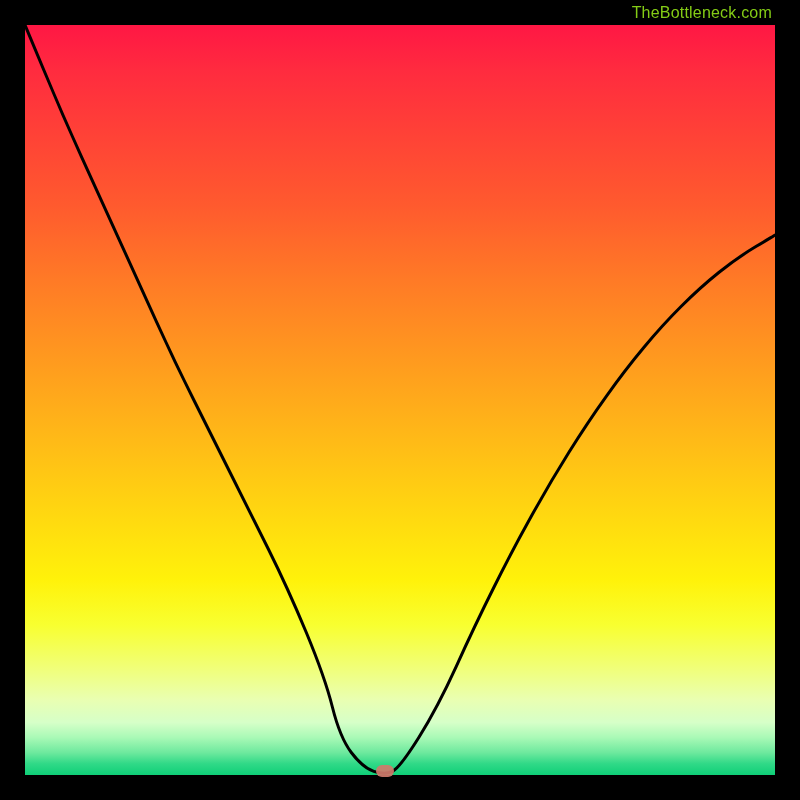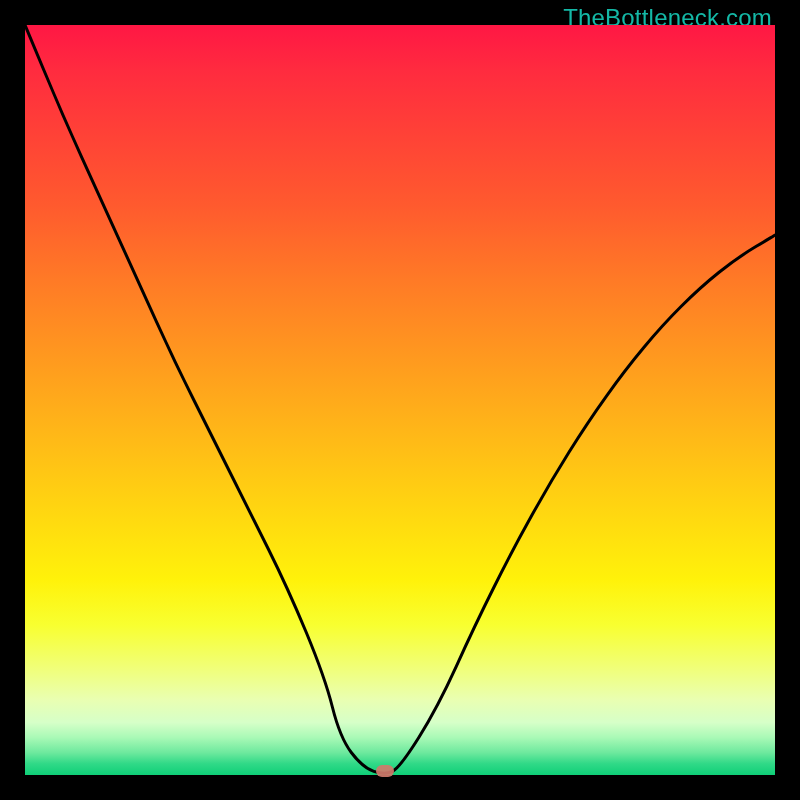--- a/index.html
+++ b/index.html
@@ -41,22 +41,22 @@
       #a9f9b6 95%,
       #6ee99e 97%,
       #30d987 98.5%,
       #0fcf78 100%
     );
   }
   .watermark {
     position: absolute;
     top: 4px;
     right: 28px;
-    color: #14b8a6;
-    font-size: 24px;
+    color: #84cc16;
+    font-size: 16px;
     letter-spacing: 0.2px;
     font-weight: 400;
     user-select: none;
   }
   svg.curve {
     position: absolute;
     left: 0;
     top: 0;
     width: 750px;
     height: 750px;

